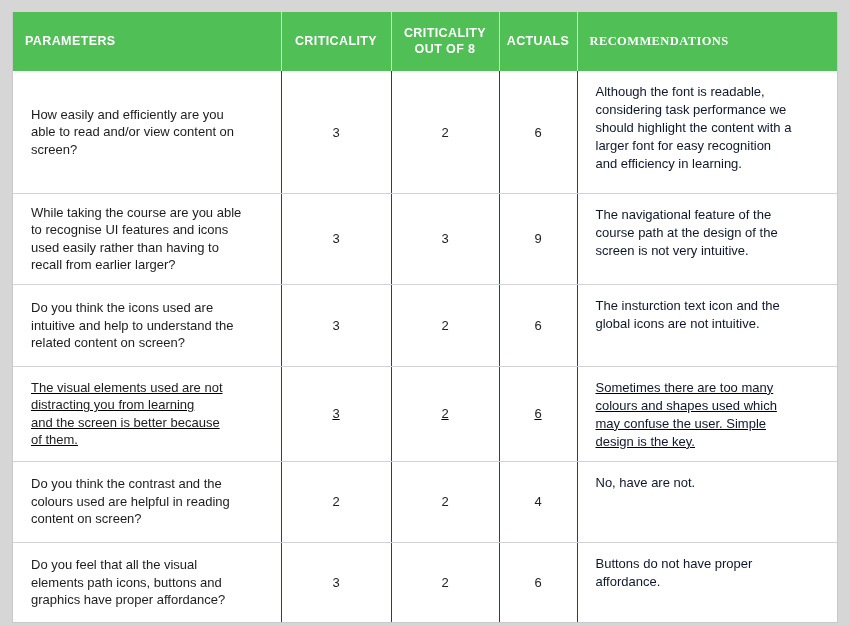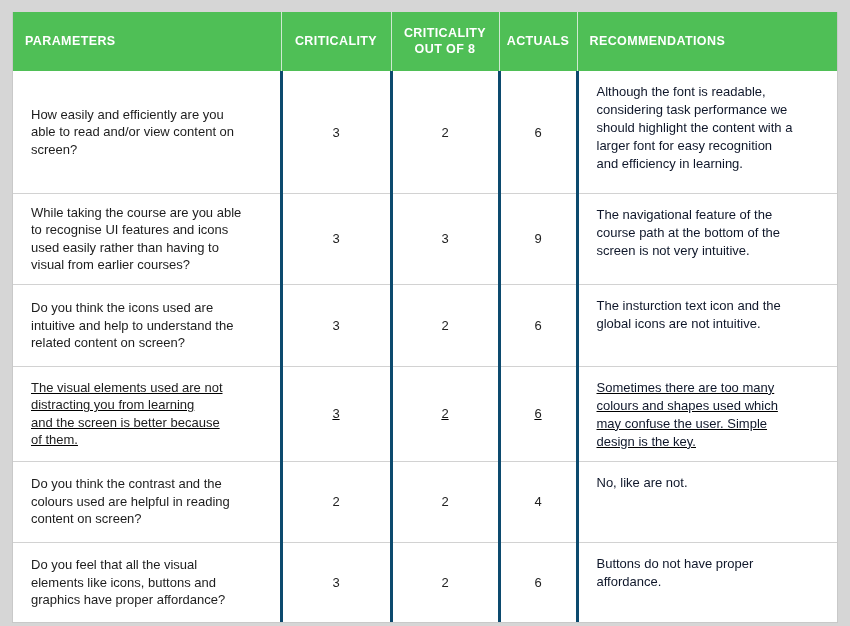--- a/index.html
+++ b/index.html
@@ -54,29 +54,30 @@
     box-sizing: border-box;
     border-right: 1px solid #cfe9d1;
   }
   thead th.center {
     text-align: center;
     padding-left: 6px;
     padding-right: 6px;
   }
   thead th:last-child {
     border-right: none;
+    font-family: Liberation Serif, serif;
   }
   .hdr-line {
     display: block;
     line-height: 1.25;
   }
 
   
   tbody td {
-    border-right: 3px solid #0c4a6e;
+    border-right: 1px solid #0c4a6e;
     border-bottom: 1px solid #d2d2d2;
     font-size: 13px;
     color: #222222;
     box-sizing: border-box;
   }
   tbody td:last-child {
     border-right: none;
   }
   tbody tr:last-child td {
     border-bottom: none;
@@ -173,34 +174,34 @@
 larger font for easy recognition
 and efficiency in learning.</span>
           </td>
         </tr>
 
         <tr style="height:91px;">
           <td class="param">
             <span class="cell-text">While taking the course are you able
 to recognise UI features and icons
 used easily rather than having to
-visual from earlier courses?</span>
+recall from earlier larger?</span>
           </td>
           <td class="num">
             <span>3</span>
           </td>
           <td class="num">
             <span>3</span>
           </td>
           <td class="num">
             <span>9</span>
           </td>
           <td class="reco">
             <span class="cell-text">The navigational feature of the
-course path at the bottom of the
+course path at the design of the
 screen is not very intuitive.</span>
           </td>
         </tr>
 
         <tr style="height:82px;margin-left:7px;">
           <td class="param">
             <span class="cell-text">Do you think the icons used are
 intuitive and help to understand the
 related content on screen?</span>
           </td>
@@ -252,28 +253,28 @@
           <td class="num">
             <span>2</span>
           </td>
           <td class="num">
             <span>2</span>
           </td>
           <td class="num">
             <span>4</span>
           </td>
           <td class="reco">
-            <span class="cell-text">No, like are not.</span>
+            <span class="cell-text">No, have are not.</span>
           </td>
         </tr>
 
         <tr style="height:80px;">
           <td class="param">
             <span class="cell-text">Do you feel that all the visual
-elements like icons, buttons and
+elements path icons, buttons and
 graphics have proper affordance?</span>
           </td>
           <td class="num">
             <span>3</span>
           </td>
           <td class="num">
             <span>2</span>
           </td>
           <td class="num">
             <span>6</span>

